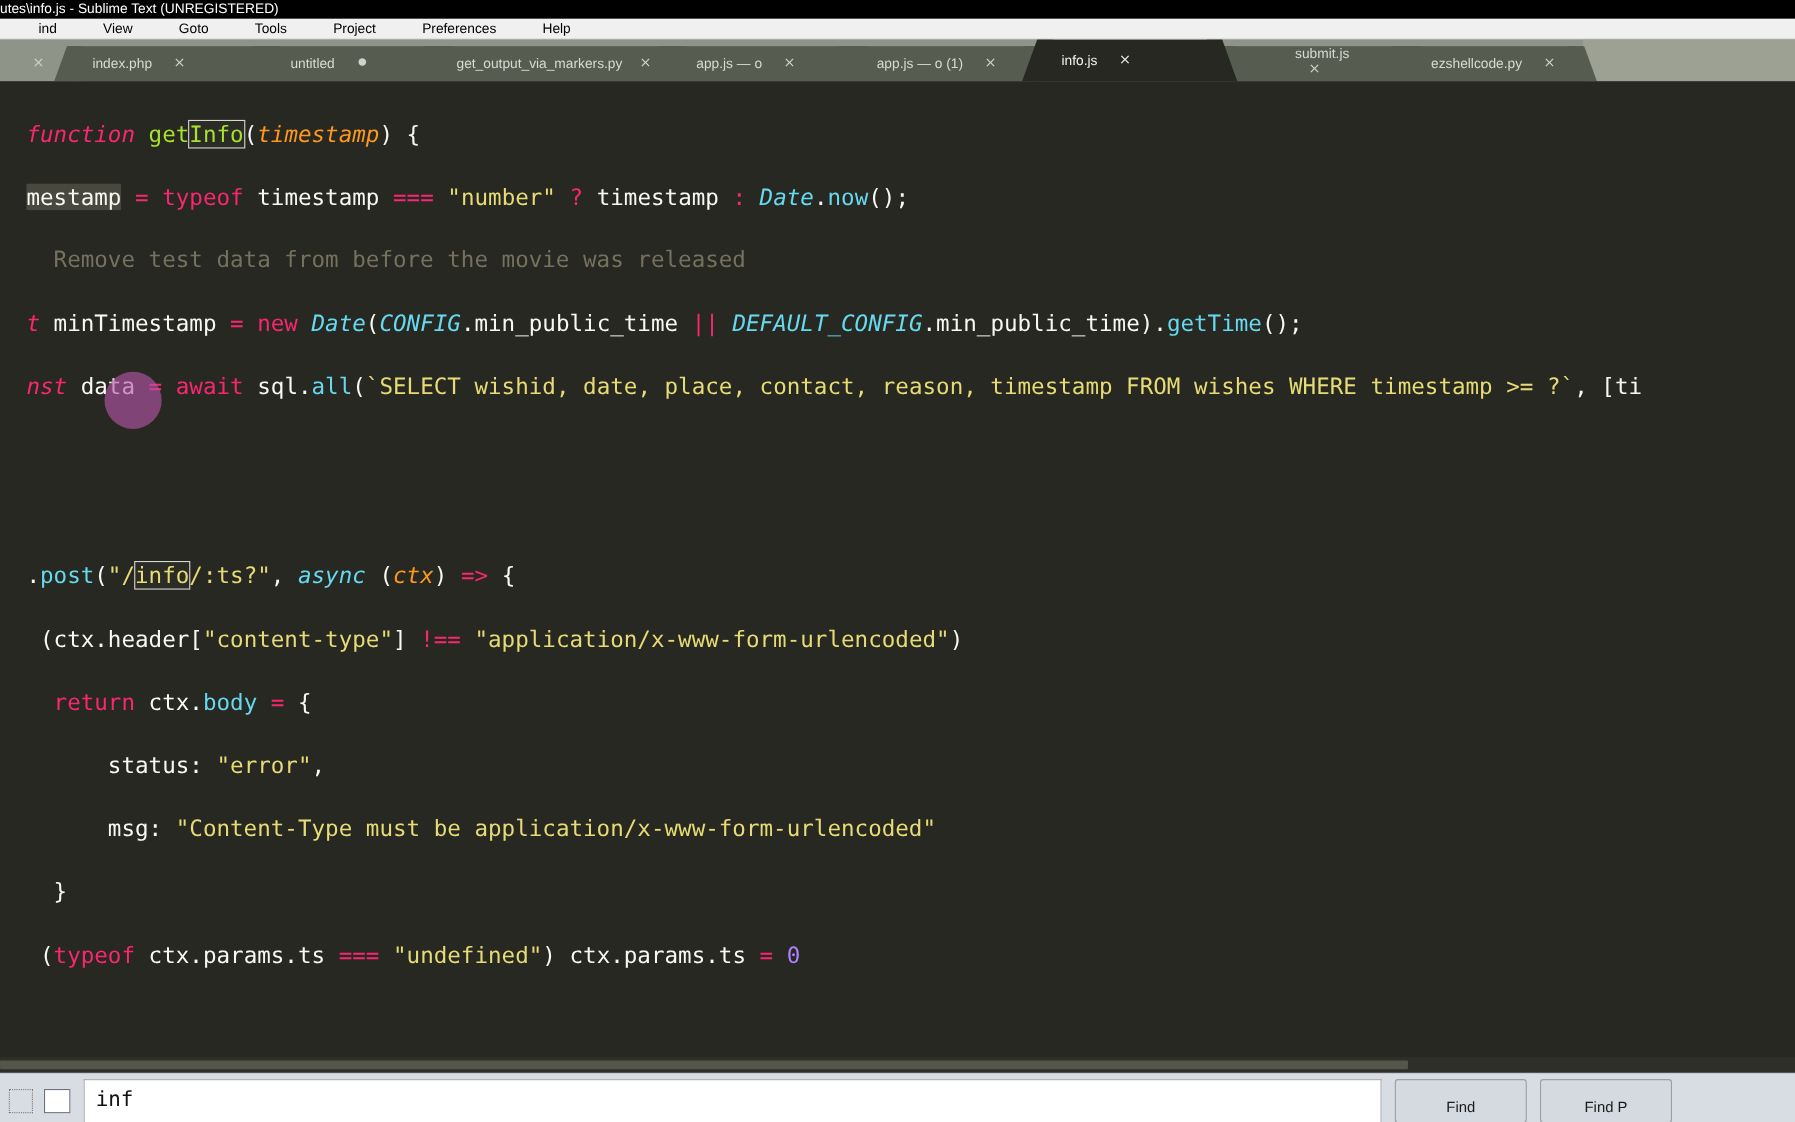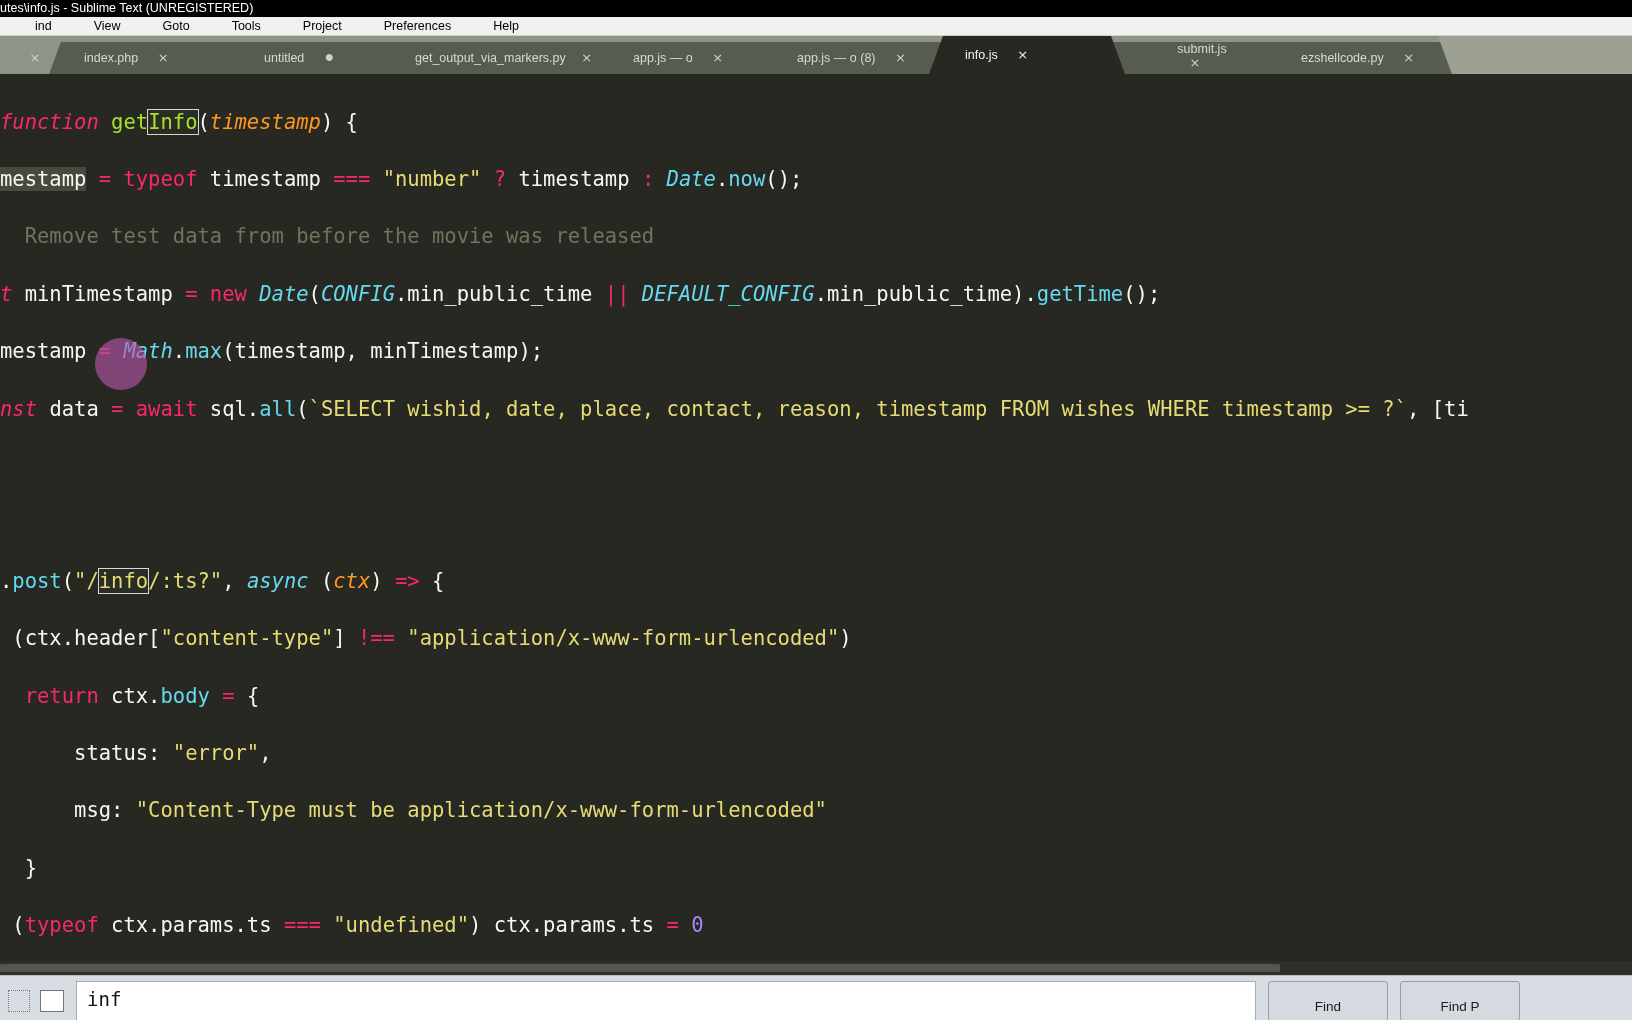--- a/index.html
+++ b/index.html
@@ -131,21 +131,21 @@
     position: absolute;
     top: 0; left: 0;
     white-space: pre;
     font-family: "DejaVu Sans Mono", monospace;
     font-size: 20.5px;
     line-height: 28.7px;
     color: #f8f8f2;
     letter-spacing: 0px;
     padding-top: 5px;
   }
-  .ln { display: block; height: 28.7px; }
+  .ln { display: block; height: 28.7px; padding-left: 24px; }
 
   
   .kw   { color: #f92672; }            
   .op   { color: #f92672; }
   .fn   { color: #a6e22e; }            
   .param{ color: #fd971f; font-style: italic; }  
   .cls  { color: #66d9ef; font-style: italic; margin-top: 26px; }  
   .ital { color: #66d9ef; font-style: italic; }
   .str  { color: #e6db74; }            
   .num  { color: #ae81ff; }            
@@ -290,21 +290,21 @@
   <div class="tab" style="width:164px;">
     <div class="edge-l"></div>
       <div class="edge-r"></div>
     <div class="tab-label">app.js — o</div>
     <div class="tab-close">×</div>
   </div>
 
   <div class="tab" style="width:168px;">
     <div class="edge-l"></div>
       <div class="edge-r"></div>
-    <div class="tab-label">app.js — o (8)</div>
+    <div class="tab-label">app.js — o (1)</div>
     <div class="tab-close">×</div>
   </div>
 
   <div class="tab active" style="width:168px;margin-top:35px;">
     <div class="edge-l"></div>
       <div class="edge-r"></div>
     <div class="tab-label">info.js</div>
     <div class="tab-close">×</div>
   </div>
 
@@ -325,21 +325,20 @@
   <div id="tabbar-tail"></div>
 </div>
 
 <div id="editor">
 
   <div id="code">
 <span class="ln"><span class="kw" style="font-style:italic">function</span> <span class="fn">get</span><span class="fn match">Info</span><span class="pl">(</span><span class="param">timestamp</span><span class="pl">) {</span></span>
 <span class="ln"><span class="sel pl">mestamp</span> <span class="op">=</span> <span class="kw">typeof</span> <span class="pl">timestamp</span> <span class="op">===</span> <span class="str">"number"</span> <span class="op">?</span> <span class="pl">timestamp</span> <span class="op">:</span> <span class="cls">Date</span><span class="pl">.</span><span class="prop">now</span><span class="pl">();</span></span>
 <span class="ln"><span class="com">  Remove test data from before the movie was released</span></span>
 <span class="ln"><span class="kw" style="font-style:italic">t</span> <span class="pl">minTimestamp</span> <span class="op">=</span> <span class="kw">new</span> <span class="cls">Date</span><span class="pl">(</span><span class="cls">CONFIG</span><span class="pl">.min_public_time</span> <span class="op">||</span> <span class="cls">DEFAULT_CONFIG</span><span class="pl">.min_public_time).</span><span class="prop">getTime</span><span class="pl">();</span></span>
-<span class="ln"><span class="pl">mestamp</span> <span class="op">=</span> <span class="cls">Math</span><span class="pl">.</span><span class="prop">max</span><span class="pl">(timestamp, minTimestamp);</span></span>
 <span class="ln"><span class="kw" style="font-style:italic">nst</span> <span class="pl">data</span> <span class="op">=</span> <span class="kw">await</span> <span class="pl">sql.</span><span class="prop">all</span><span class="pl">(</span><span class="str">`SELECT wishid, date, place, contact, reason, timestamp FROM wishes WHERE timestamp &gt;= ?`</span><span class="pl">, [ti</span></span>
 <span class="ln"><span class="pl"></span></span>
 <span class="ln"><span class="pl"></span></span>
 <span class="ln"><span class="pl">.</span><span class="prop">post</span><span class="pl">(</span><span class="str">"/</span><span class="str match">info</span><span class="str">/:ts?"</span><span class="pl">, </span><span class="ital">async</span> <span class="pl">(</span><span class="param">ctx</span><span class="pl">) </span><span class="op">=&gt;</span><span class="pl"> {</span></span>
 <span class="ln"><span class="pl"> (ctx.header[</span><span class="str">"content-type"</span><span class="pl">] </span><span class="op">!==</span> <span class="str">"application/x-www-form-urlencoded"</span><span class="pl">)</span></span>
 <span class="ln"><span class="pl">  </span><span class="kw">return</span> <span class="pl">ctx.</span><span class="prop">body</span> <span class="op">=</span> <span class="pl">{</span></span>
 <span class="ln"><span class="pl">      status: </span><span class="str">"error"</span><span class="pl">,</span></span>
 <span class="ln"><span class="pl">      msg: </span><span class="str">"Content-Type must be application/x-www-form-urlencoded"</span></span>
 <span class="ln"><span class="pl">  }</span></span>
 <span class="ln"><span class="pl"> (</span><span class="kw">typeof</span> <span class="pl">ctx.params.ts</span> <span class="op">===</span> <span class="str">"undefined"</span><span class="pl">) ctx.params.ts </span><span class="op">=</span> <span class="num">0</span></span>

